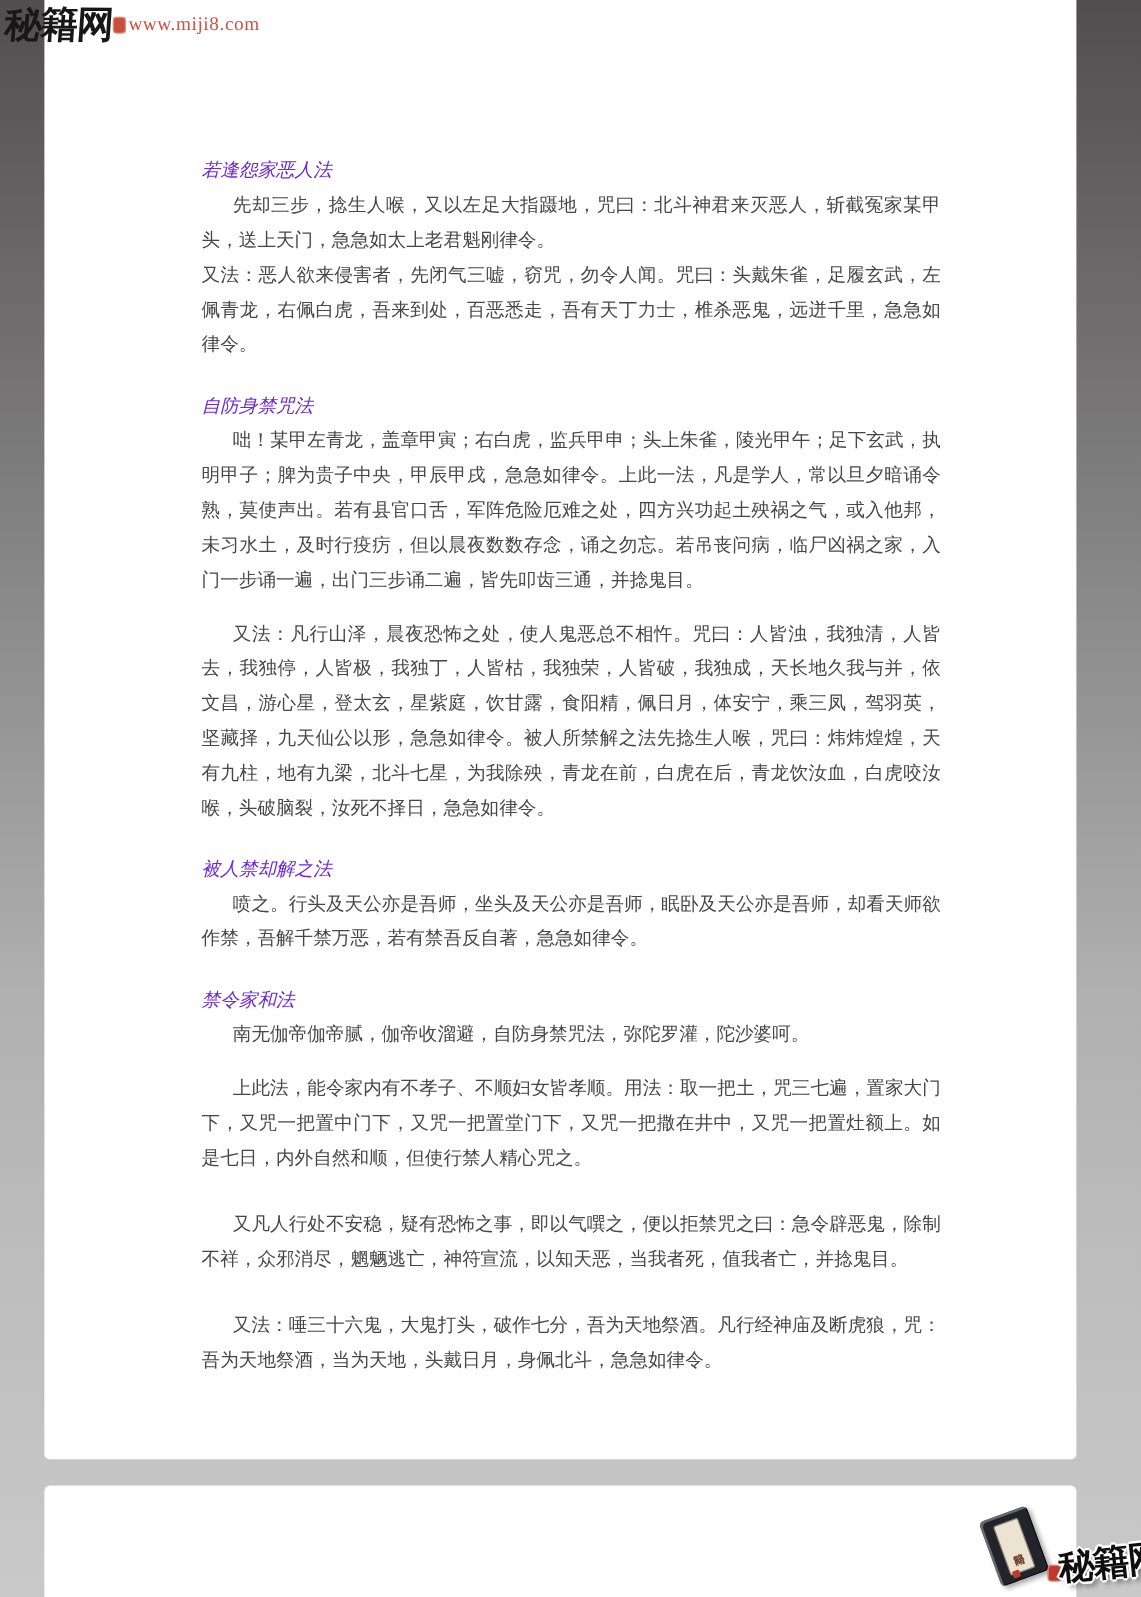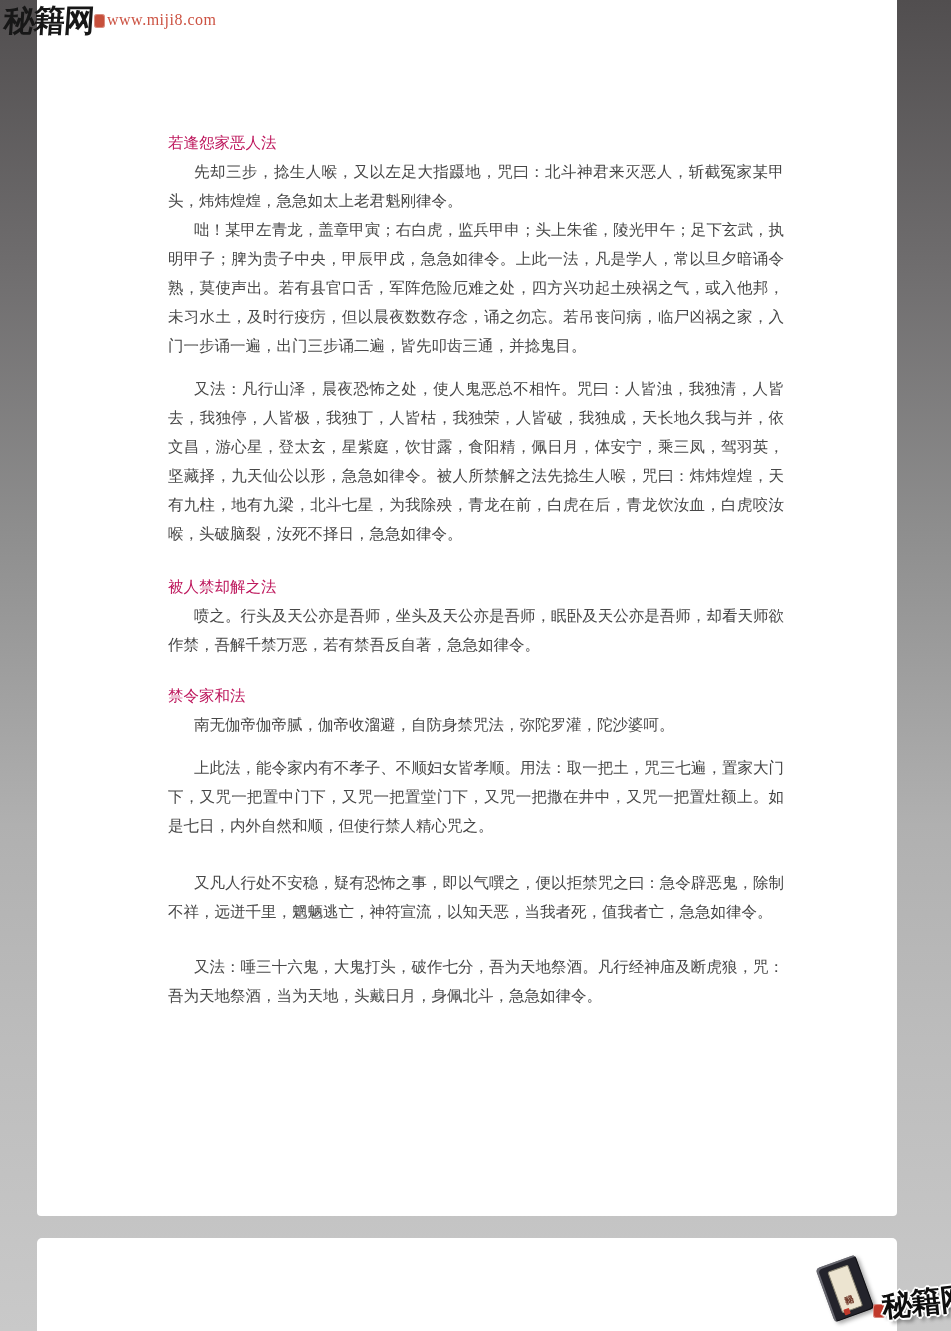--- a/index.html
+++ b/index.html
@@ -13,25 +13,25 @@
   .page{position:absolute;background:#ffffff;}
   .page1{left:37px;top:0;width:860px;height:1216px;border-radius:0 0 4px 4px;}
   .page2{left:37px;top:1238px;width:860px;height:93px;border-radius:5px 5px 0 0;}
 
   
   .doc{
     position:absolute;left:131px;top:128px;width:616px;
     font-size:15.5px;line-height:29px;color:#474747;
     text-align:justify;
   }
-  .sec-heading{margin:22px 0 0 0;color:#be185d;}
+  .sec-heading{margin:22px 0 0 0;color:#6d28d9;font-style:italic;}
   .sec-heading:first-child{margin-top:0;}
   .para{margin:0;}
   .para.indent{text-indent:26px;}
-  .para.gap-sm{margin-top:16px;font-family:Liberation Mono, monospace;}
+  .para.gap-sm{margin-top:16px;}
   .para.gap-lg{margin-top:26px;}
 
   
   .watermark-top{position:absolute;left:4px;top:0;height:42px;white-space:nowrap;}
   .wm-name{
     font-size:31px;font-weight:bold;color:#171717;
     font-family:"Liberation Serif","DejaVu Serif",serif;
     letter-spacing:-1px;display:inline-block;transform:skewX(-4deg);
   }
   .wm-seal{
@@ -74,29 +74,31 @@
   }
 </style>
 </head>
 <body>
 
 <div class="stage">
 
   <div class="page page1">
     <div class="doc" id="doc">
         <div class="sec-heading">若逢怨家恶人法</div>
-        <p class="para indent">先却三步，捻生人喉，又以左足大指蹑地，咒曰：北斗神君来灭恶人，斩截冤家某甲头，炜炜煌煌，急急如太上老君魁刚律令。</p>
+        <p class="para indent">先却三步，捻生人喉，又以左足大指蹑地，咒曰：北斗神君来灭恶人，斩截冤家某甲头，送上天门，急急如太上老君魁刚律令。</p>
+        <p class="para">又法：恶人欲来侵害者，先闭气三嘘，窃咒，勿令人闻。咒曰：头戴朱雀，足履玄武，左佩青龙，右佩白虎，吾来到处，百恶悉走，吾有天丁力士，椎杀恶鬼，远迸千里，急急如律令。</p>
+        <div class="sec-heading">自防身禁咒法</div>
         <p class="para indent">咄！某甲左青龙，盖章甲寅；右白虎，监兵甲申；头上朱雀，陵光甲午；足下玄武，执明甲子；脾为贵子中央，甲辰甲戌，急急如律令。上此一法，凡是学人，常以旦夕暗诵令熟，莫使声出。若有县官口舌，军阵危险厄难之处，四方兴功起土殃祸之气，或入他邦，未习水土，及时行疫疠，但以晨夜数数存念，诵之勿忘。若吊丧问病，临尸凶祸之家，入门一步诵一遍，出门三步诵二遍，皆先叩齿三通，并捻鬼目。</p>
         <p class="para indent gap-sm">又法：凡行山泽，晨夜恐怖之处，使人鬼恶总不相忤。咒曰：人皆浊，我独清，人皆去，我独停，人皆极，我独丁，人皆枯，我独荣，人皆破，我独成，天长地久我与并，依文昌，游心星，登太玄，星紫庭，饮甘露，食阳精，佩日月，体安宁，乘三凤，驾羽英，坚藏择，九天仙公以形，急急如律令。被人所禁解之法先捻生人喉，咒曰：炜炜煌煌，天有九柱，地有九梁，北斗七星，为我除殃，青龙在前，白虎在后，青龙饮汝血，白虎咬汝喉，头破脑裂，汝死不择日，急急如律令。</p>
         <div class="sec-heading">被人禁却解之法</div>
         <p class="para indent">喷之。行头及天公亦是吾师，坐头及天公亦是吾师，眠卧及天公亦是吾师，却看天师欲作禁，吾解千禁万恶，若有禁吾反自著，急急如律令。</p>
         <div class="sec-heading">禁令家和法</div>
         <p class="para indent">南无伽帝伽帝腻，伽帝收溜避，自防身禁咒法，弥陀罗灌，陀沙婆呵。</p>
         <p class="para indent gap-sm">上此法，能令家内有不孝子、不顺妇女皆孝顺。用法：取一把土，咒三七遍，置家大门下，又咒一把置中门下，又咒一把置堂门下，又咒一把撒在井中，又咒一把置灶额上。如是七日，内外自然和顺，但使行禁人精心咒之。</p>
-        <p class="para indent gap-lg">又凡人行处不安稳，疑有恐怖之事，即以气噀之，便以拒禁咒之曰：急令辟恶鬼，除制不祥，远迸千里，魍魉逃亡，神符宣流，以知天恶，当我者死，值我者亡，急急如律令。</p>
+        <p class="para indent gap-lg">又凡人行处不安稳，疑有恐怖之事，即以气噀之，便以拒禁咒之曰：急令辟恶鬼，除制不祥，众邪消尽，魍魉逃亡，神符宣流，以知天恶，当我者死，值我者亡，并捻鬼目。</p>
         <p class="para indent gap-lg">又法：唾三十六鬼，大鬼打头，破作七分，吾为天地祭酒。凡行经神庙及断虎狼，咒：吾为天地祭酒，当为天地，头戴日月，身佩北斗，急急如律令。</p>
       </div>
   </div>
 
   <div class="page page2"></div>
 
   <div class="watermark-top">
     <span class="wm-name">秘籍网</span><span class="wm-seal"></span><span class="wm-url">www.miji8.com</span>
   </div>
 

